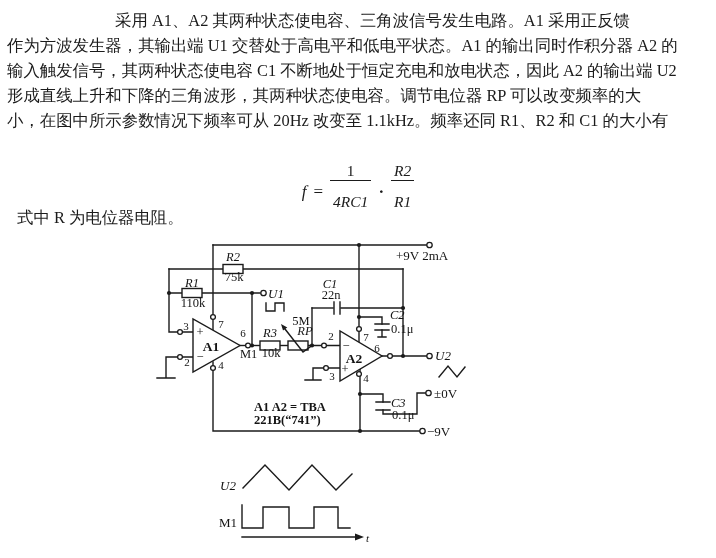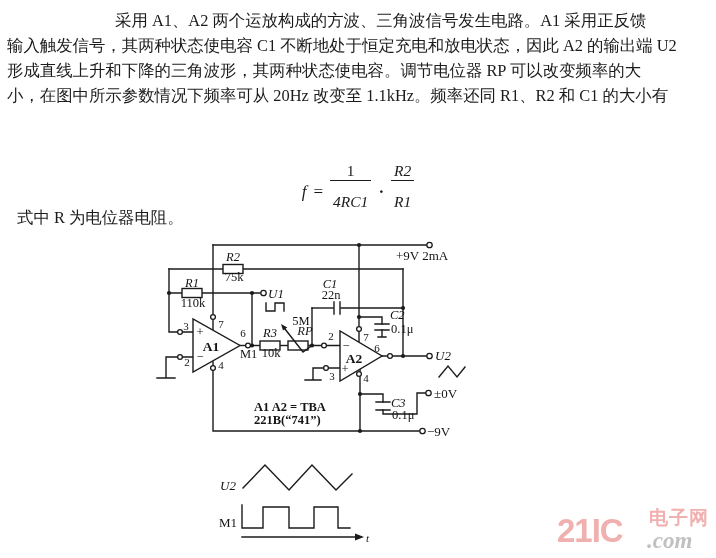--- a/index.html
+++ b/index.html
@@ -37,21 +37,22 @@
          font-weight:bold;font-size:19px;line-height:1;letter-spacing:1px;}
   .wm-com{position:absolute;left:91px;top:24px;font-family:"Liberation Serif",serif;
           font-style:italic;font-weight:bold;font-size:23px;line-height:1;}
 </style>
 </head>
 <body>
 
 <div class="page">
 
   <div class="para">
-    <div class="pline indent1">采用 A1、A2 两个运放构成的方波、三角波信号发生电路。A1 采用正反馈</div>
+    <div class="pline indent1">采用 A1、A2 其两种状态使电容、三角波信号发生电路。A1 采用正反馈</div>
+    <div class="pline">作为方波发生器，其输出端 U1 交替处于高电平和低电平状态。A1 的输出同时作积分器 A2 的</div>
     <div class="pline">输入触发信号，其两种状态使电容 C1 不断地处于恒定充电和放电状态，因此 A2 的输出端 U2</div>
     <div class="pline">形成直线上升和下降的三角波形，其两种状态使电容。调节电位器 RP 可以改变频率的大</div>
     <div class="pline">小，在图中所示参数情况下频率可从 20Hz 改变至 1.1kHz。频率还同 R1、R2 和 C1 的大小有</div>
   </div>
 
   <div class="formula">
     <span class="f-it">f</span>
     <span>=</span>
     <span class="frac">
       <span class="num">1</span>
@@ -201,19 +202,14 @@
       <text class="lbl it" x="220" y="490">U2</text>
       <polyline class="wire" points="243,488 265,465 289,490 312,465 336,490 352,474"></polyline>
       <text class="lbl" x="219" y="527">M1</text>
       <path class="wire" d="M242,505 V528 H263 V507 H289 V528 H314 V507 H338 V528 H350"></path>
       <path class="wire" d="M242,537 H356"></path>
       <polygon class="ah" points="364,537 355,533.5 355,540.5"></polygon>
       <text class="pin it" x="366" y="542">t</text>
     </g>
   </svg>
 
-  <div class="wm">
-    <span class="wm-brand" id="wm-brand" style="color: rgb(241, 176, 176);">21IC</span>
-    <span class="wm-cn" id="wm-cn" style="color: rgb(241, 176, 176);">电子网</span>
-    <span class="wm-com" id="wm-com" style="color: rgb(192, 192, 192);">.com</span>
-  </div>
 
 </div>
 
 </body></html>

